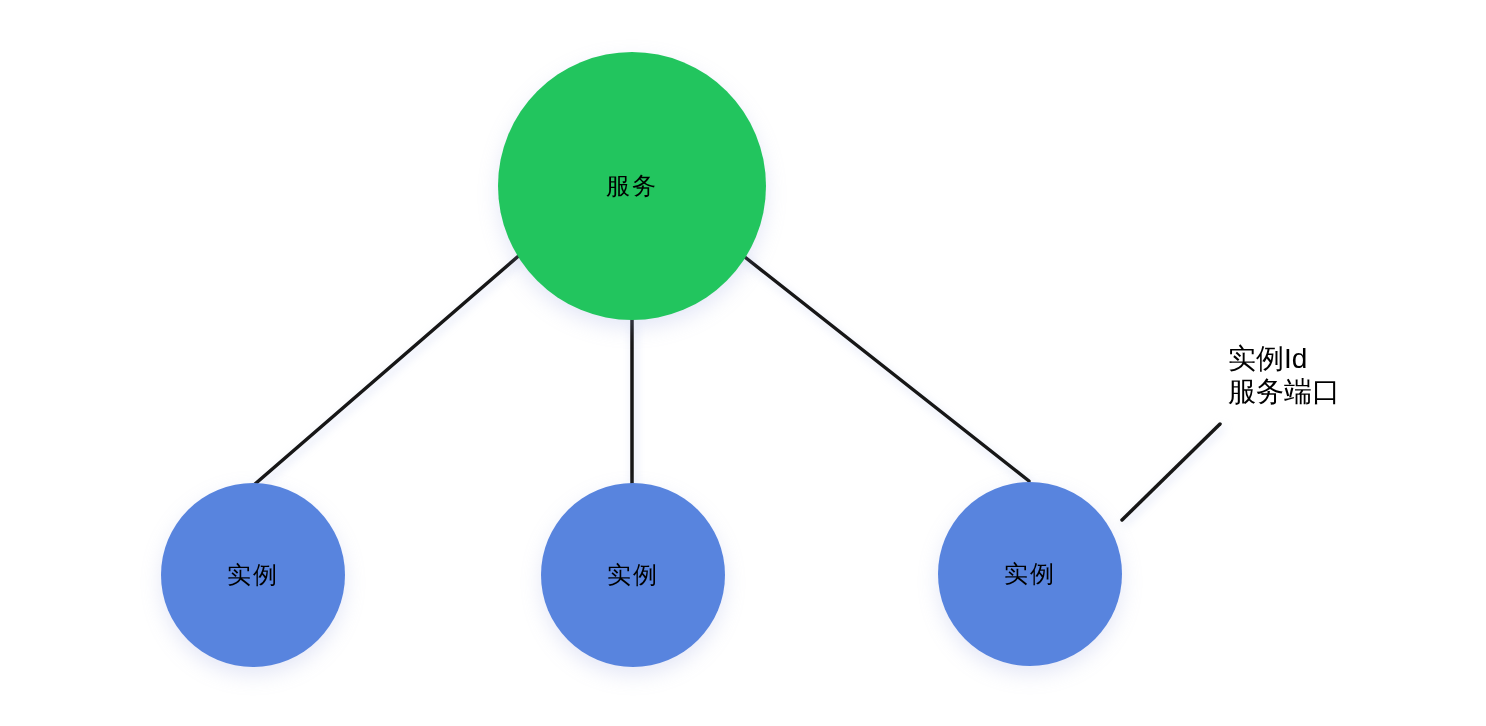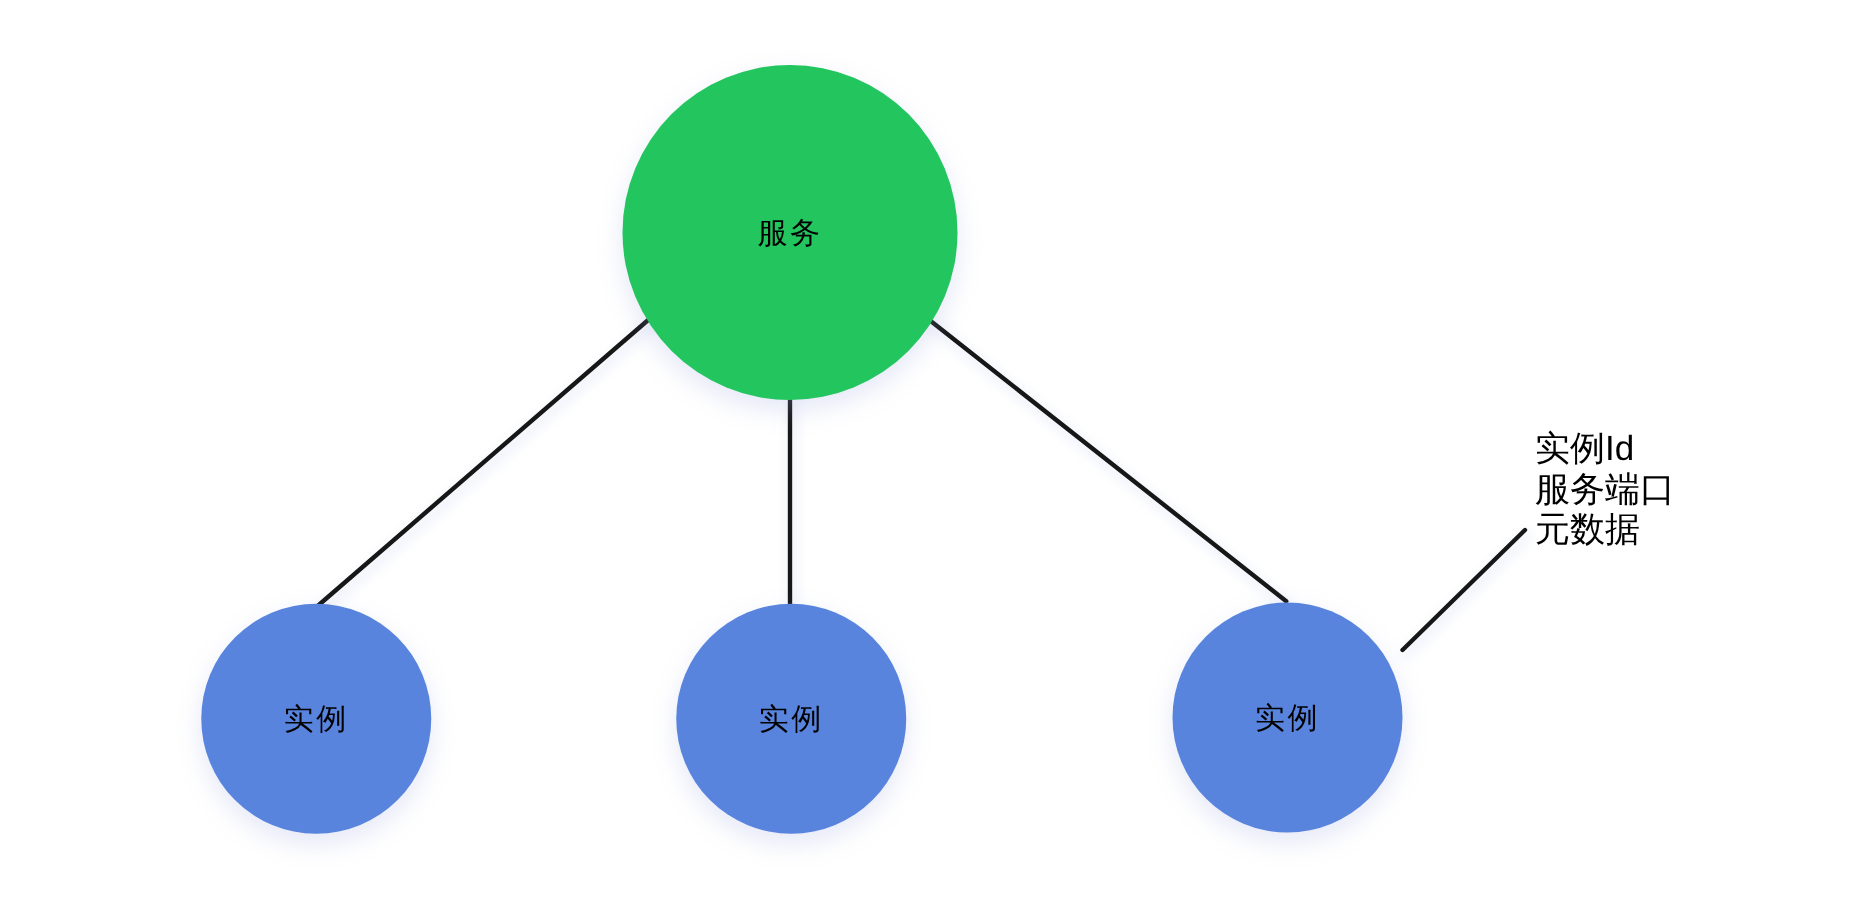--- a/index.html
+++ b/index.html
@@ -86,16 +86,15 @@
     <span>实例</span>
   </div>
 
   <div class="node node-instance node-instance-3" style="background: rgb(88, 132, 222);">
     <span>实例</span>
   </div>
 
   <div class="annotation">
     <div>实例Id</div>
     <div>服务端口</div>
-    <div>元数据</div>
   </div>
 
 </div>
 
 </body></html>

